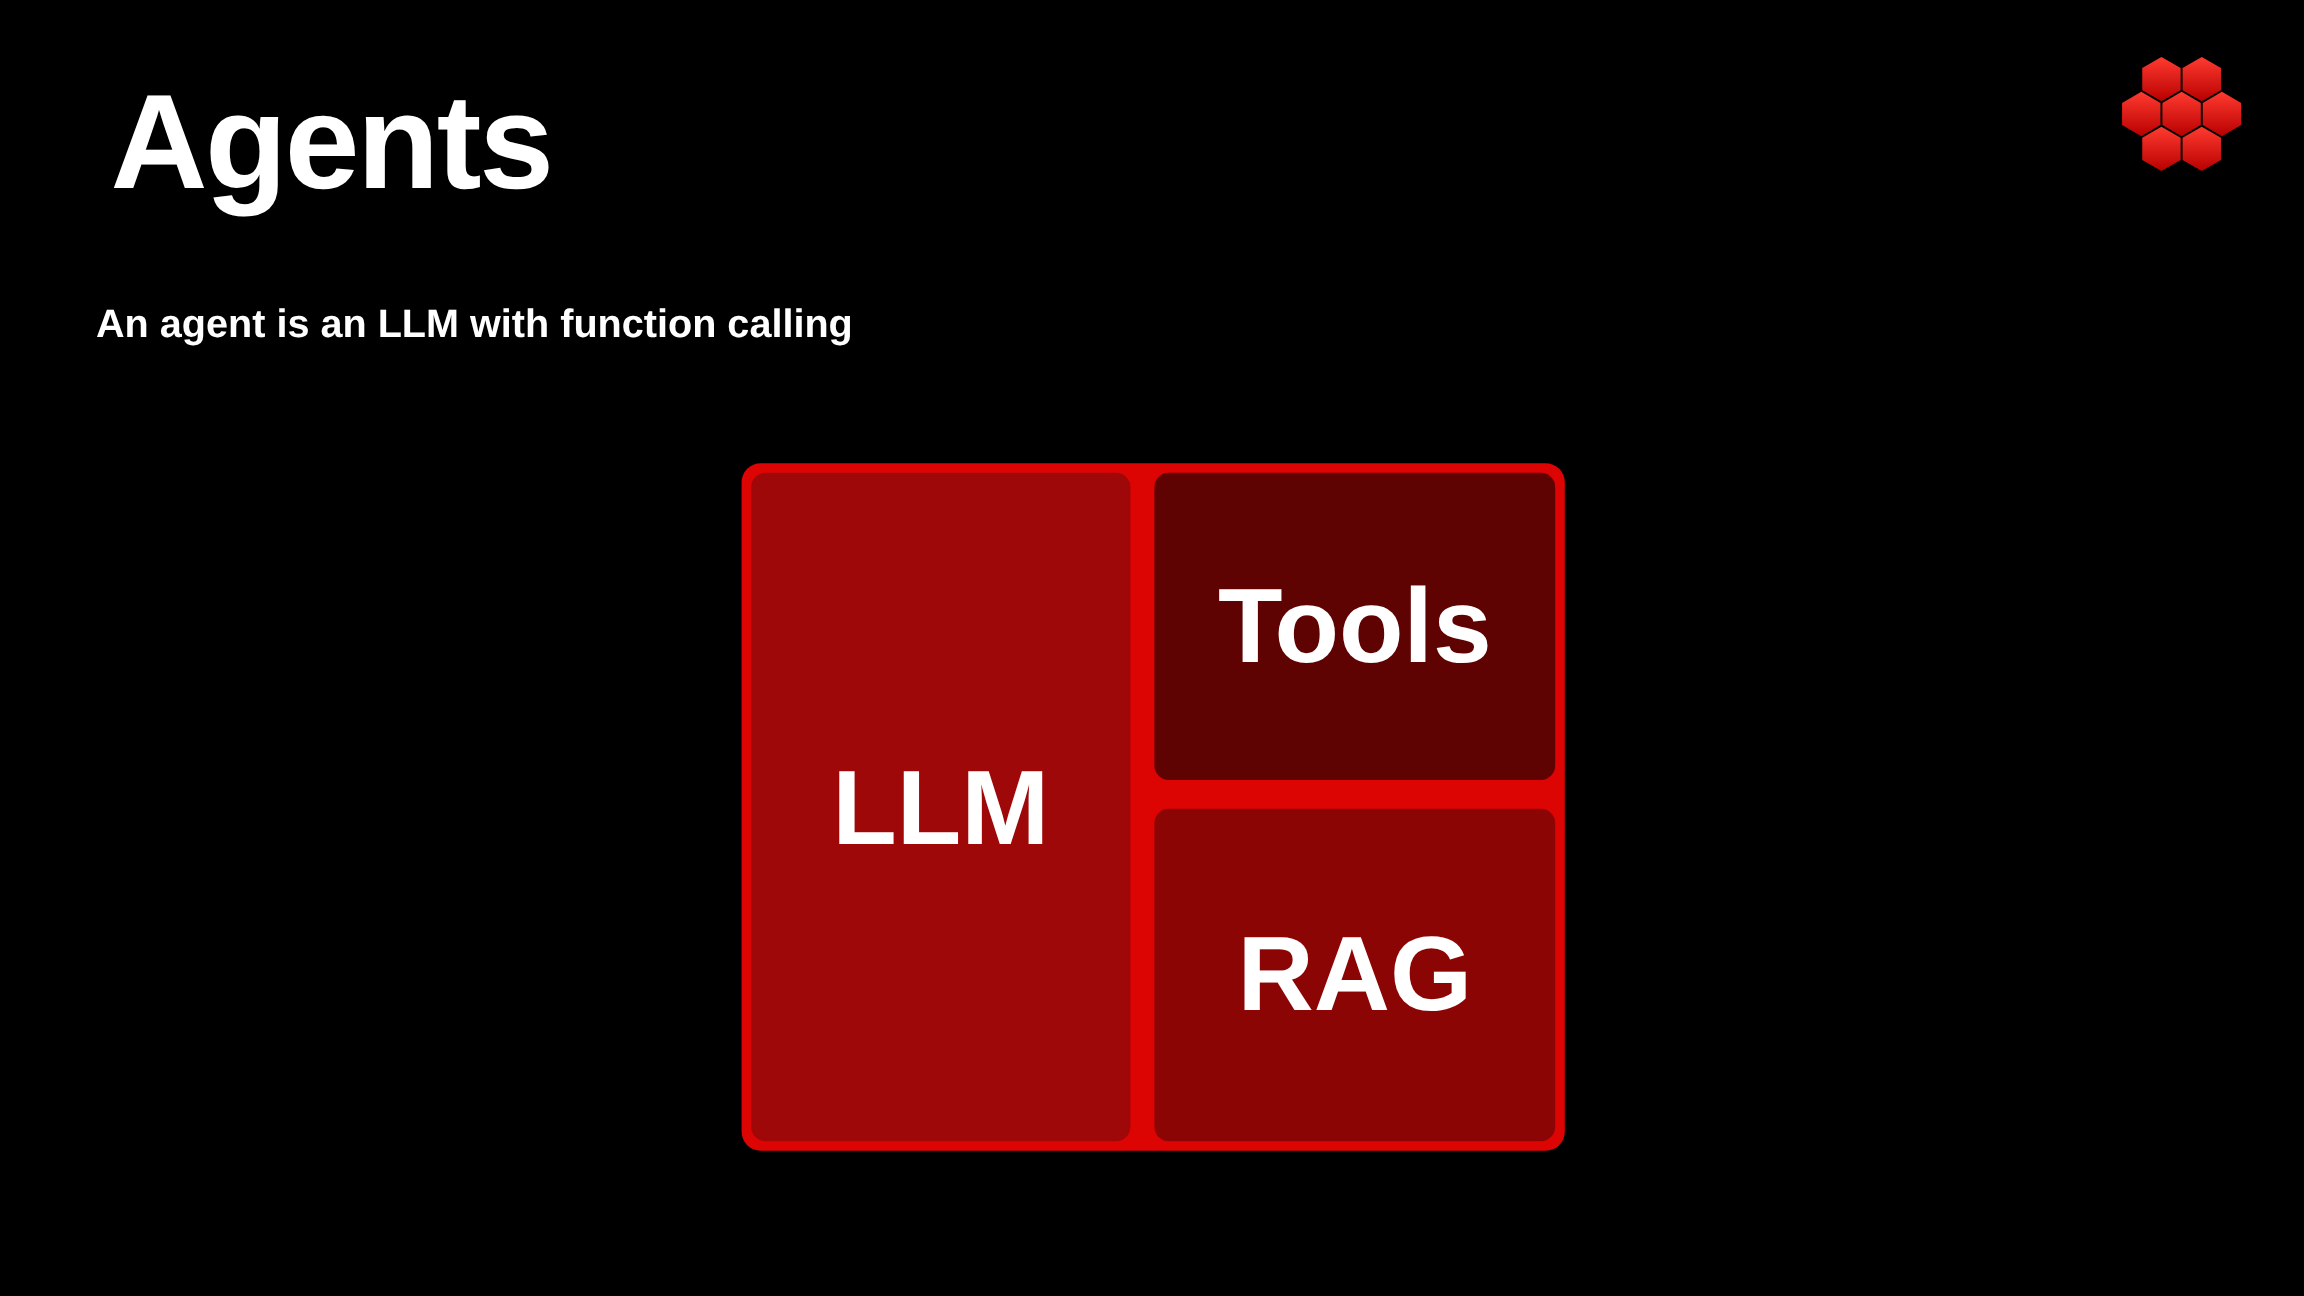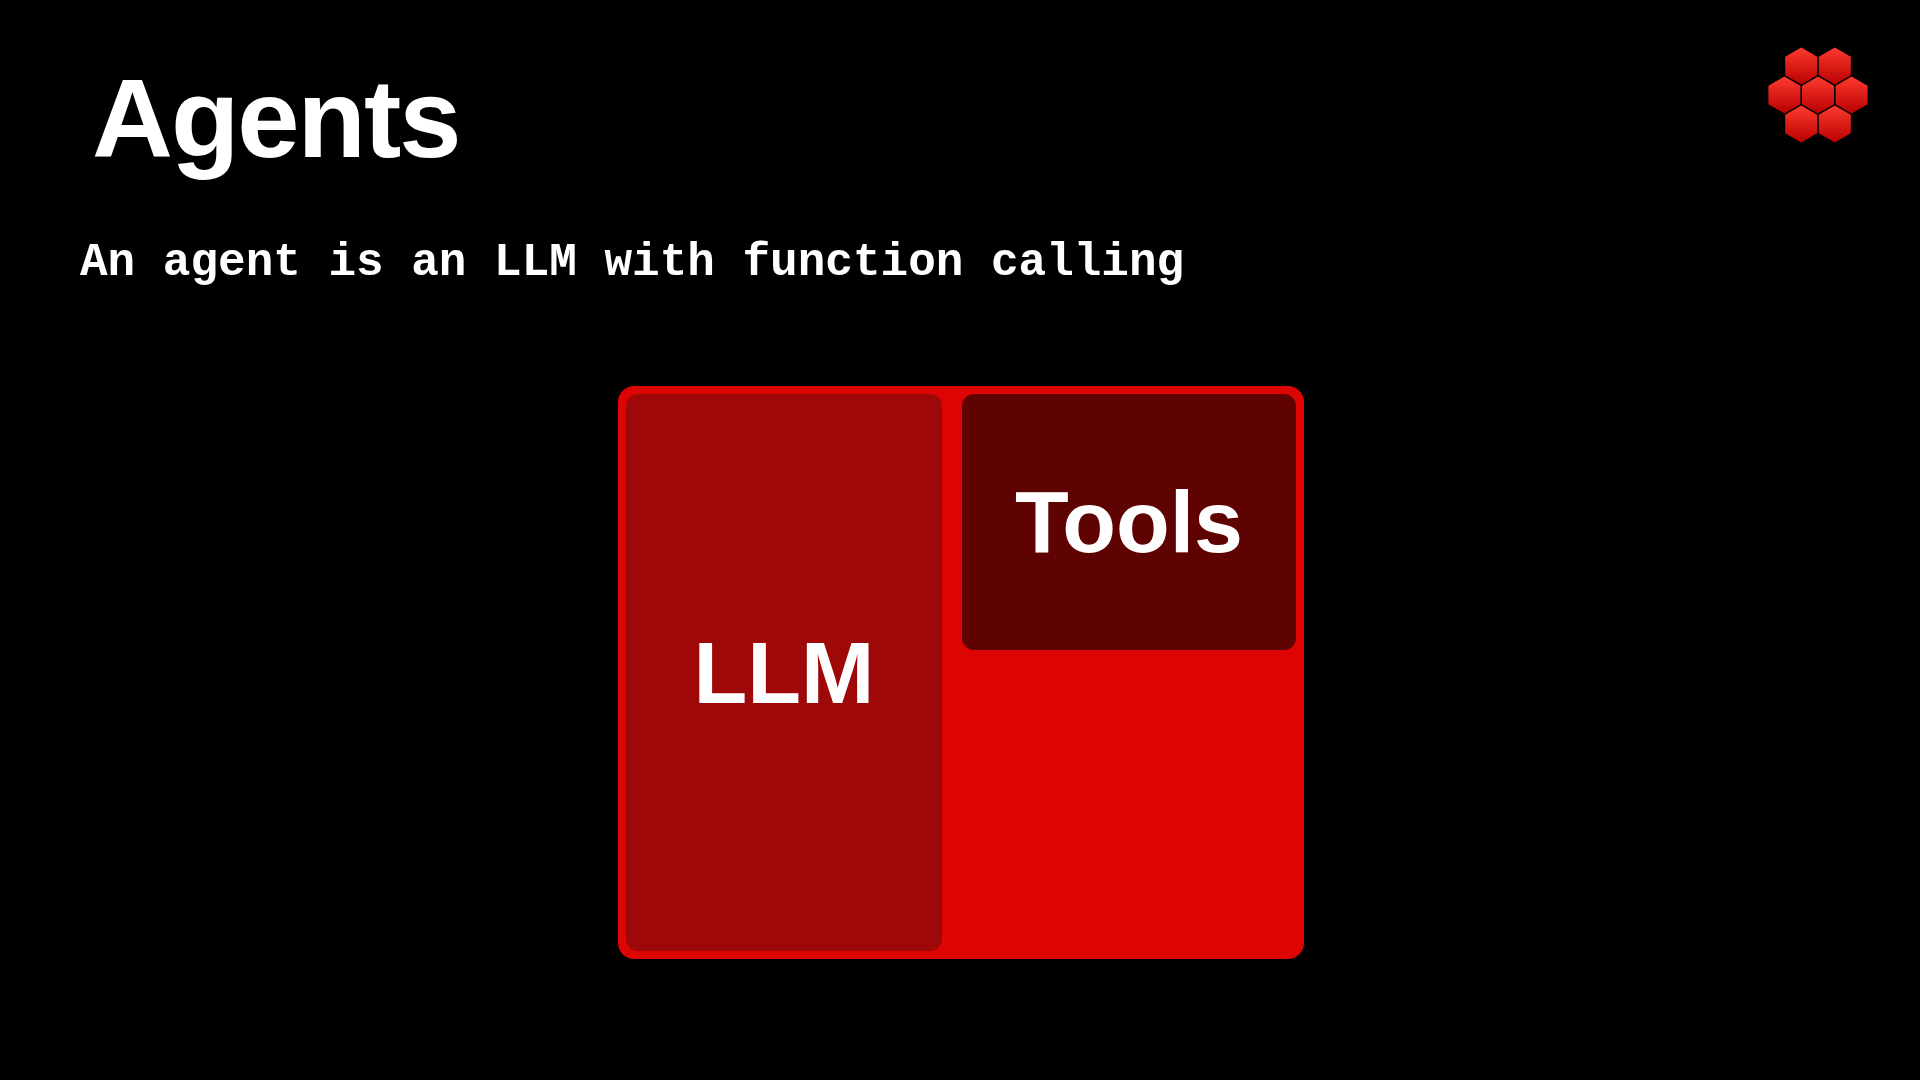--- a/index.html
+++ b/index.html
@@ -25,27 +25,26 @@
     margin: 0;
     font-size: 112px;
     font-weight: 700;
     letter-spacing: -2px;
     line-height: 1.2;
     color: var(--text, #ffffff);
   }
   .subtitle {
     position: absolute;
     left: 80px;
-    top: 228px;
+    top: 244px;
     margin: 0;
-    font-size: 46px;
+    font-size: 33px;
     font-weight: 700;
     line-height: 1.55;
     color: var(--text, #ffffff);
-    font-family: Liberation Mono, monospace;
   }
 
   
   .logo {
     position: absolute;
     top: 36px;
     right: 46px;
     width: 112px;
     height: 118px;
   }
@@ -117,15 +116,18 @@
     <span>An agent is an LLM with function calling</span><br>
   </p>
 
   <div class="diagram">
     <div class="box tools">
       <span>Tools</span>
     </div>
     <div class="box llm">
       <span>LLM</span>
     </div>
+    <div class="box rag">
+      <span>RAG</span>
+    </div>
   </div>
 
 </div>
 
 </body></html>

